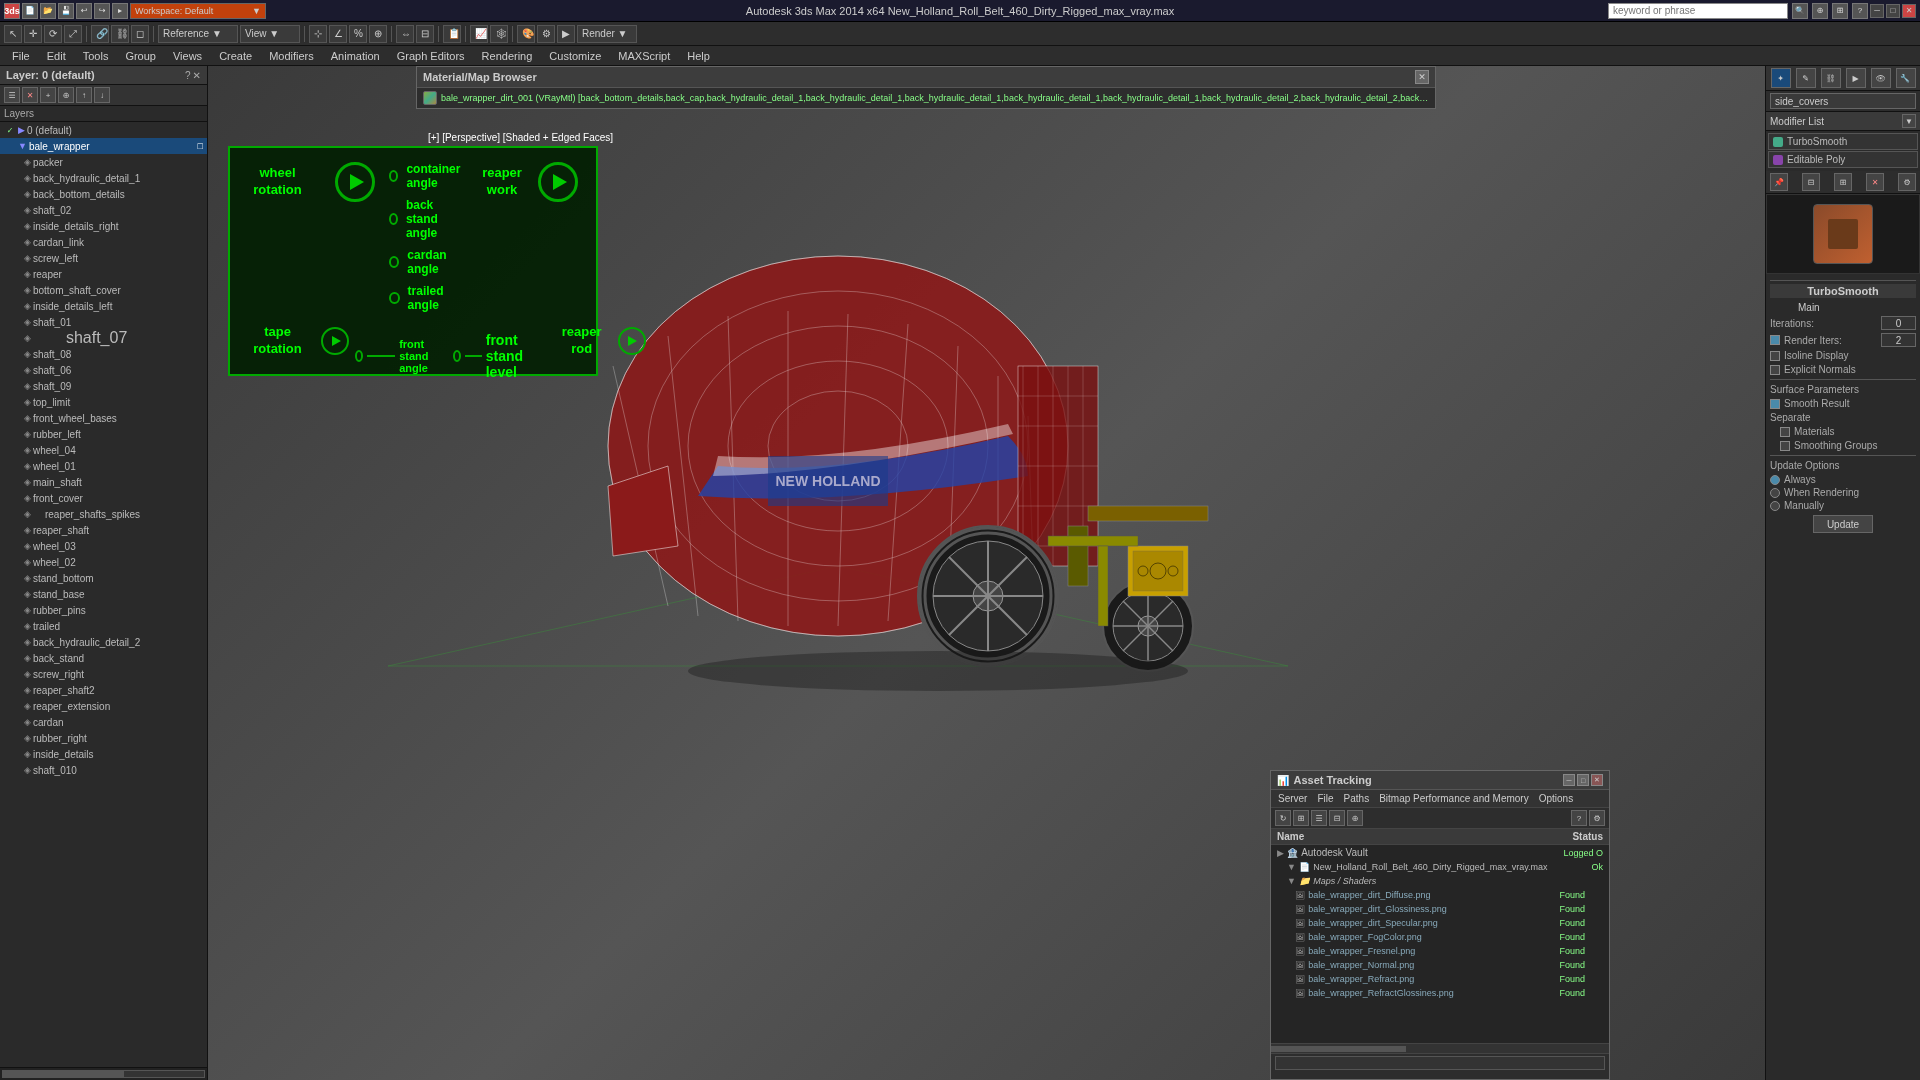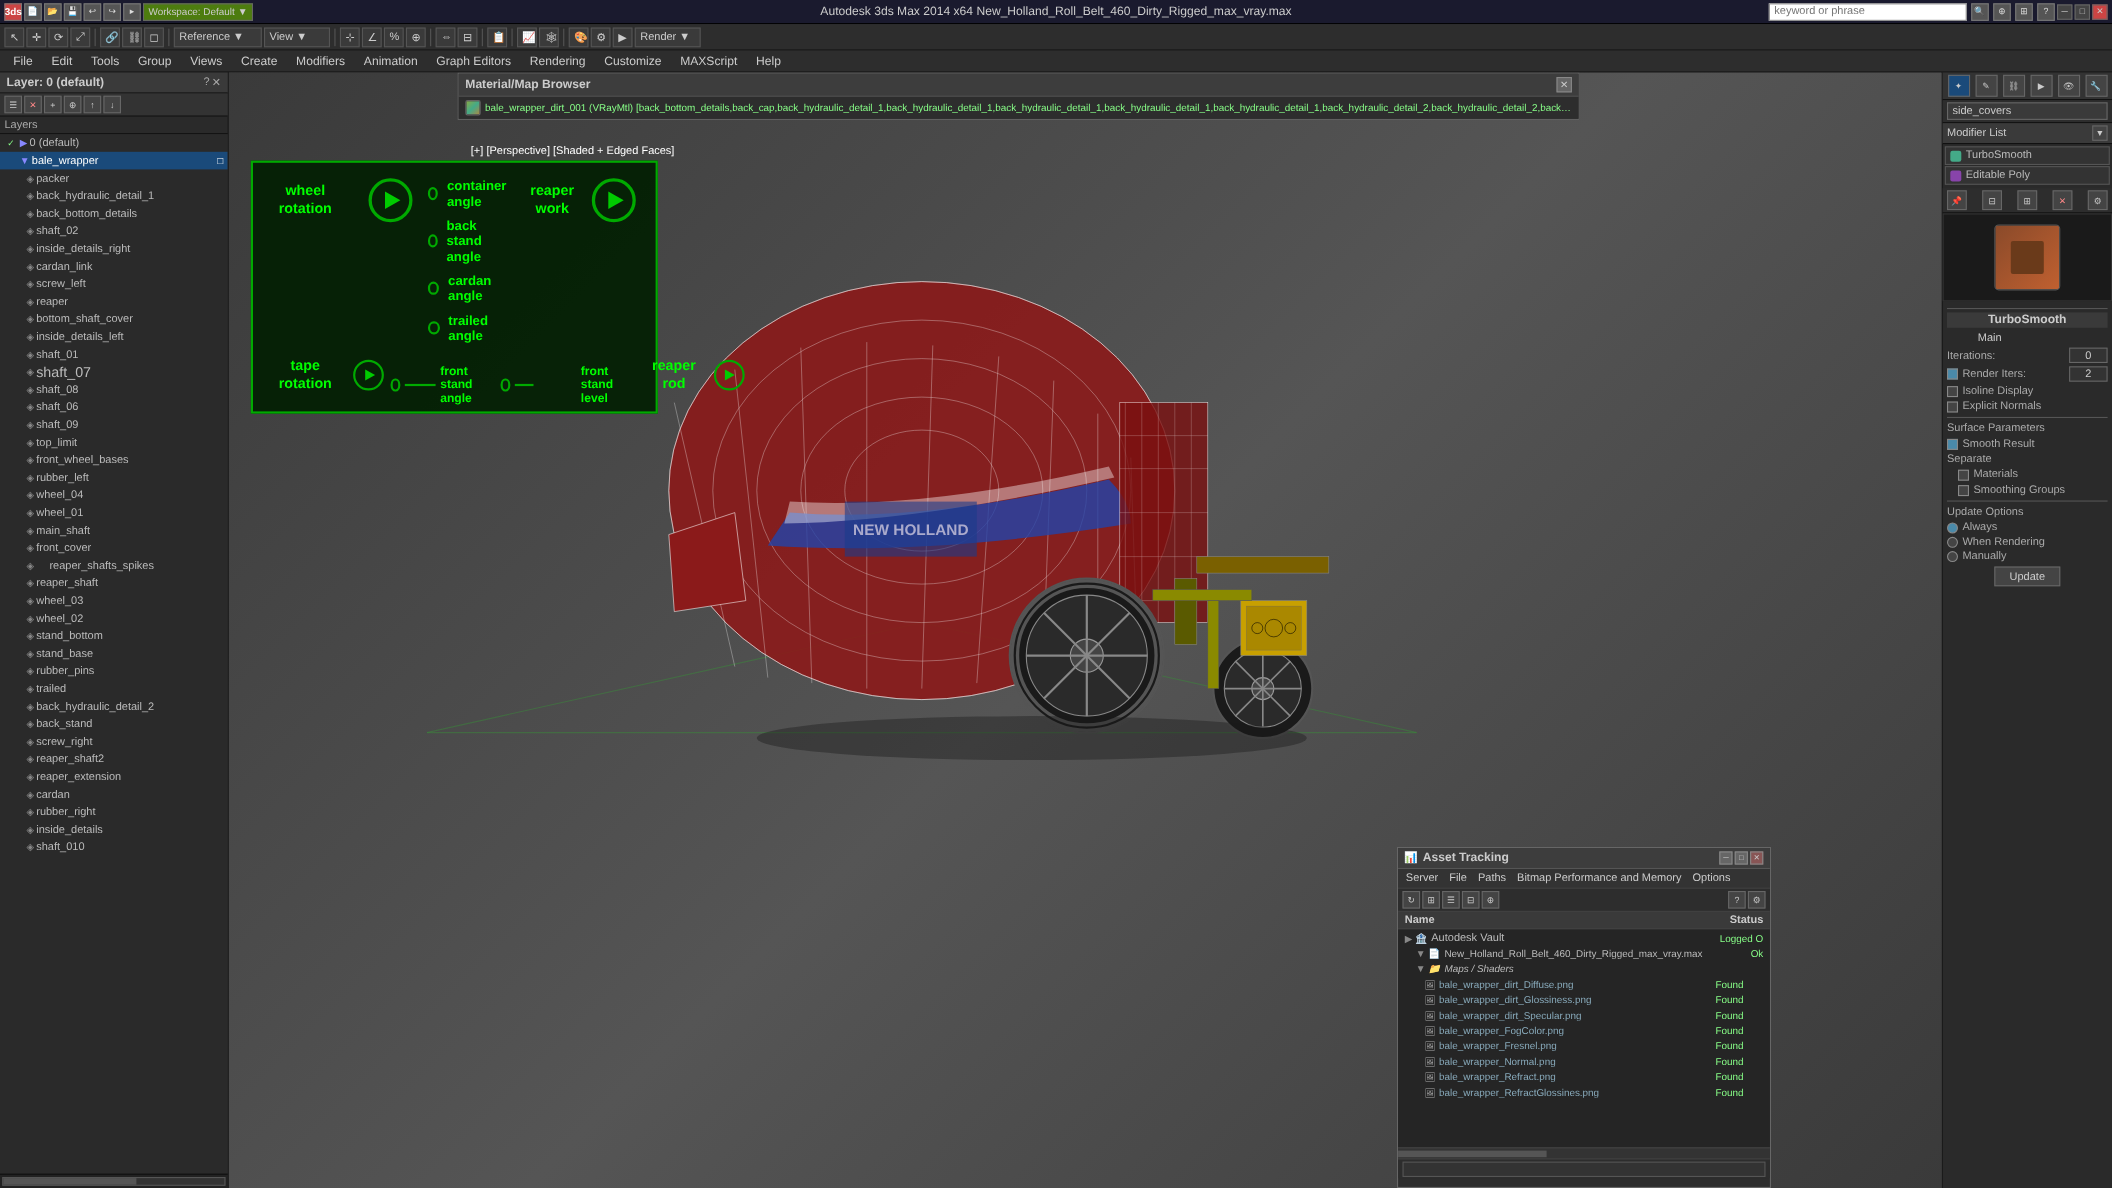--- a/index.html
+++ b/index.html
@@ -649,21 +649,21 @@
 
 <div id="title-bar">
   <div id="title-bar-left">
     <div class="tb-icon" style="background:#c44; color:#fff; font-weight:bold; font-size:9px;">3ds</div>
     <div class="tb-icon">📄</div>
     <div class="tb-icon">📂</div>
     <div class="tb-icon">💾</div>
     <div class="tb-icon">↩</div>
     <div class="tb-icon">↪</div>
     <div class="tb-icon">▸</div>
-    <div style="width:100px; height:16px; background:#4d7c0f; border:1px solid #666; display:flex; align-items:center; padding:0 4px; font-size:9px; color:#ccc; cursor:pointer;">
+    <div style="width:136px; height:16px; background:#c2410c; border:1px solid #666; display:flex; align-items:center; padding:0 4px; font-size:9px; color:#ccc; cursor:pointer;">
       <span>Workspace: Default</span>
       <span style="margin-left:auto;">▼</span>
     </div>
   </div>
 
   <div id="title-center">
     <span>Autodesk 3ds Max 2014 x64    New_Holland_Roll_Belt_460_Dirty_Rigged_max_vray.max</span>
   </div>
 
   <div id="title-bar-right">
@@ -815,21 +815,21 @@
         <span style="font-size:10px;">inside_details_left</span>
       </div>
       <div class="layer-item">
         <span style="width:20px;"> </span>
         <span style="font-size:9px; color:#888; margin-right:2px;">◈</span>
         <span style="font-size:10px;">shaft_01</span>
       </div>
       <div class="layer-item">
         <span style="width:20px;"> </span>
         <span style="font-size:9px; color:#888; margin-right:2px;">◈</span>
-        <span style="font-size:13px;">shaft_07</span>
+        <span style="font-size:16px;margin-left:33px;">shaft_07</span>
       </div>
       <div class="layer-item">
         <span style="width:20px;"> </span>
         <span style="font-size:9px; color:#888; margin-right:2px;">◈</span>
         <span style="font-size:10px;">shaft_08</span>
       </div>
       <div class="layer-item">
         <span style="width:20px;"> </span>
         <span style="font-size:9px; color:#888; margin-right:2px;">◈</span>
         <span style="font-size:10px;">shaft_06</span>
@@ -1044,21 +1044,21 @@
             </div>
           </div>
 
           <div style="flex:1; display:flex; flex-direction:column; gap:8px;">
             <div style="display:flex; align-items:center; gap:4px; margin-top:8px;">
               <div class="anim-slider-dot"></div>
               <div style="width:50px; height:2px; background:#00aa00;"></div>
               <span style="color:#00ff00; font-size:11px; font-weight:bold;">front stand angle</span>
               <div class="anim-slider-dot"></div>
               <div style="width:30px; height:2px; background:#00aa00;"></div>
-              <span style="color:#00ff00; font-size:11px; font-weight:bold;margin-left:39px;">front stand level</span>
+              <span style="color:#00ff00; font-size:14px; font-weight:bold;">front stand level</span>
             </div>
           </div>
 
           <div style="display:flex; align-items:center; gap:6px;">
             <div style="color:#00ff00; font-size:13px; font-weight:bold; width:60px; text-align:center; line-height:1.3;">reaper<br>rod</div>
             <div class="anim-play-small">
               <div class="play-tri-small"></div>
             </div>
           </div>
         </div>

